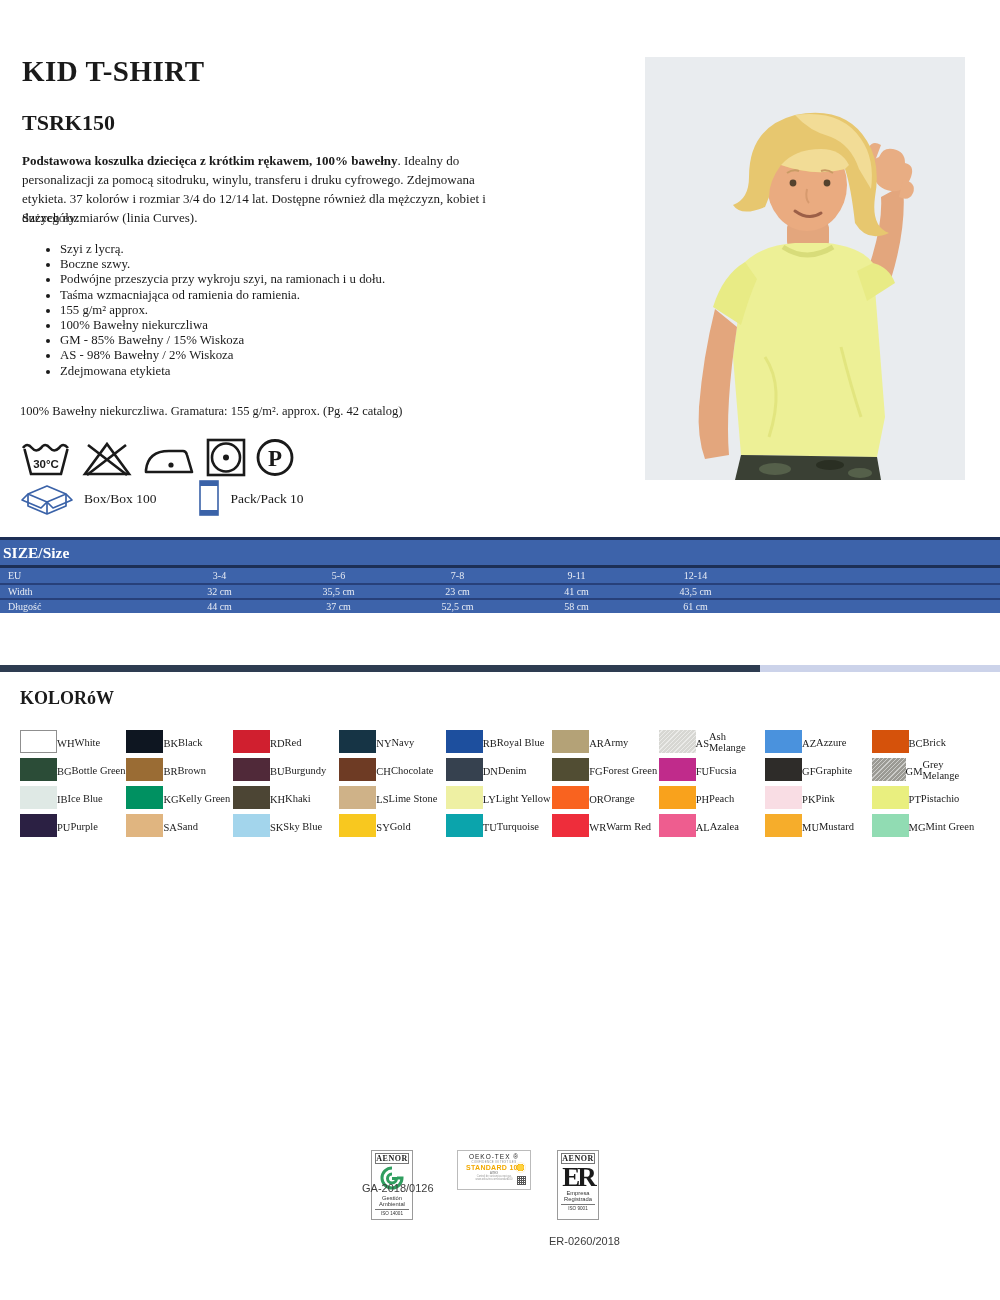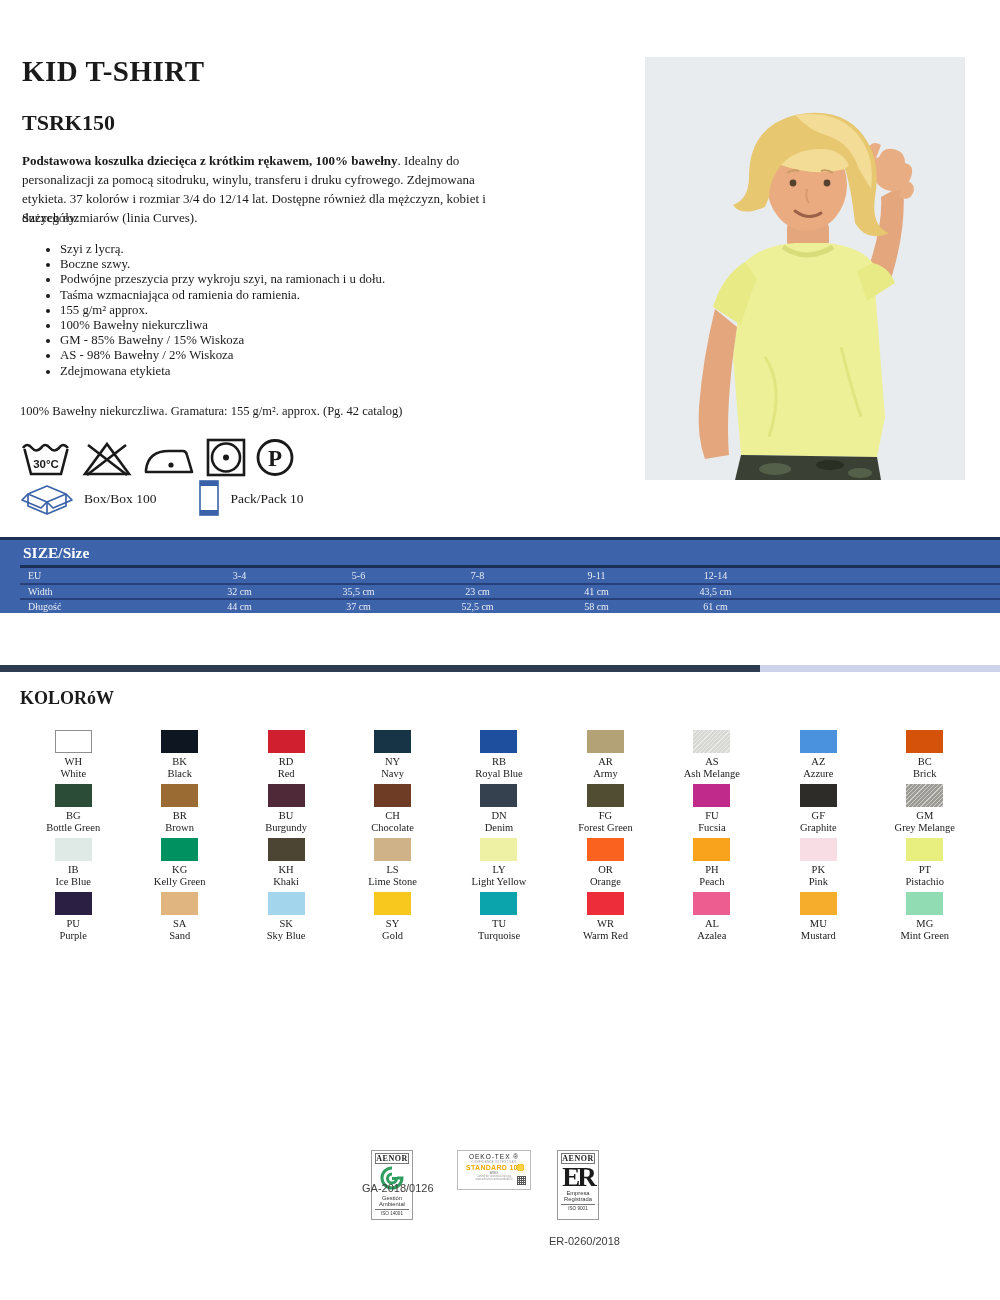--- a/index.html
+++ b/index.html
@@ -20,34 +20,34 @@
   
   .care-row { left:20px; top:436px; display:flex; align-items:center; gap:7px; height:42px; }
   .care-row svg { display:block; }
 
   
   .pack-row { left:20px; top:480px; display:flex; align-items:center; gap:10px; height:40px; }
   .pack-label { font-size:13.5px; padding-bottom:3px; }
   .pack-gap { width:22px; }
 
   
-  .size-table { left:0; top:537px; width:1000px; background:#3d63aa; color:#e9edf5; border-top:3px solid #1c2f56;padding-left:20px; }
+  .size-table { left:0; top:537px; width:1000px; background:#3d63aa; color:#e9edf5; border-top:3px solid #1c2f56; }
   .size-title { font-size:15.5px; font-weight:bold; color:#fff; padding:4px 0 3px 3px; border-bottom:3px solid #1c2f56; }
   .trow { display:grid; grid-template-columns:160px repeat(5,119px) auto; height:15px; align-items:center; font-size:10px; }
   .trow + .trow { border-top:2px solid #27407a; }
   .trow .tlabel { padding-left:8px; text-align:left; }
   .trow .tval { text-align:center; }
   .under-bar { left:0; top:665px; width:1000px; height:7px; display:flex; }
   .under-bar .dark { width:760px; background:#2e3c51; }
   .under-bar .lite { flex:1; background:#ccd3ea; }
 
   
   .kolorow { left:20px; top:688px; font-size:18px; font-weight:bold; }
   .color-grid { left:20px; top:730px; width:958px; display:grid; grid-template-columns:repeat(9,1fr); row-gap:5px; }
-  .ccell { display:flex; flex-direction:column; align-items:center; }
+  .ccell { display:flex; align-items:center; }
   .sw { width:37px; height:23px; }
   .sw.bordered { border:1px solid #8f8f8f; }
   .ccode { font-size:10.5px; margin-top:3px; }
   .cname { font-size:10.5px; margin-top:1px; }
 
   
   .photo { left:645px; top:57px; width:320px; height:423px; }
 
   
   .badge { border:1px solid #9a9a9a; background:#fff; text-align:center; }

